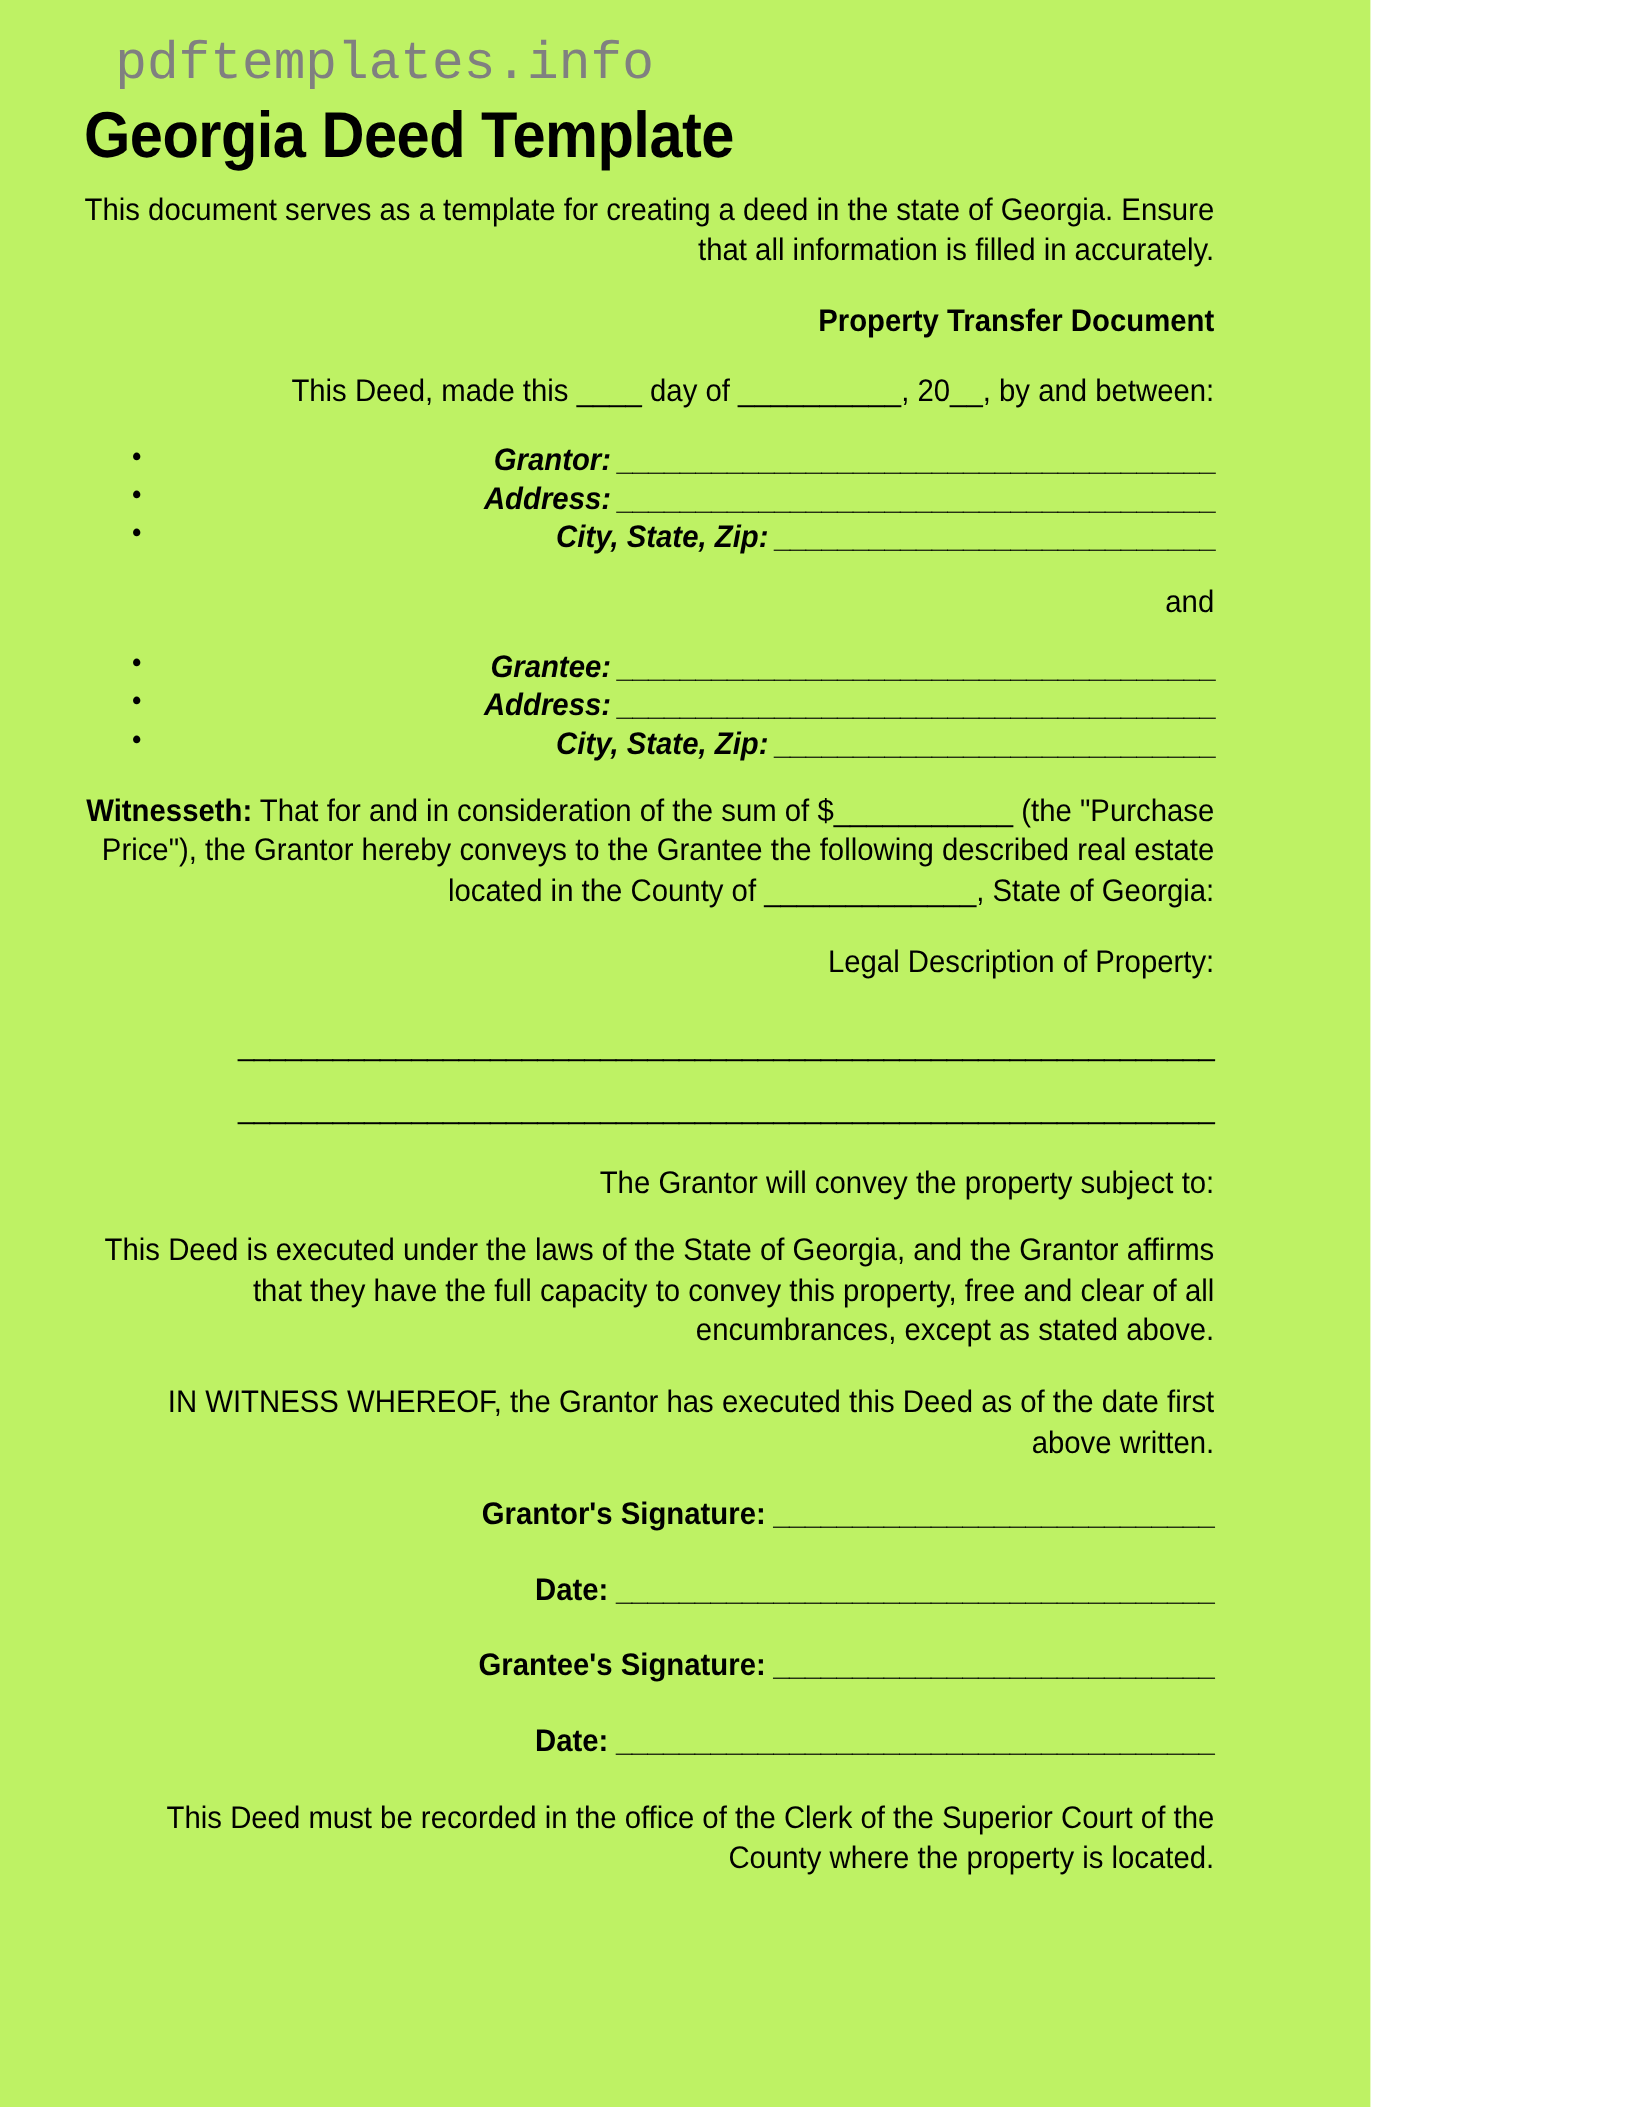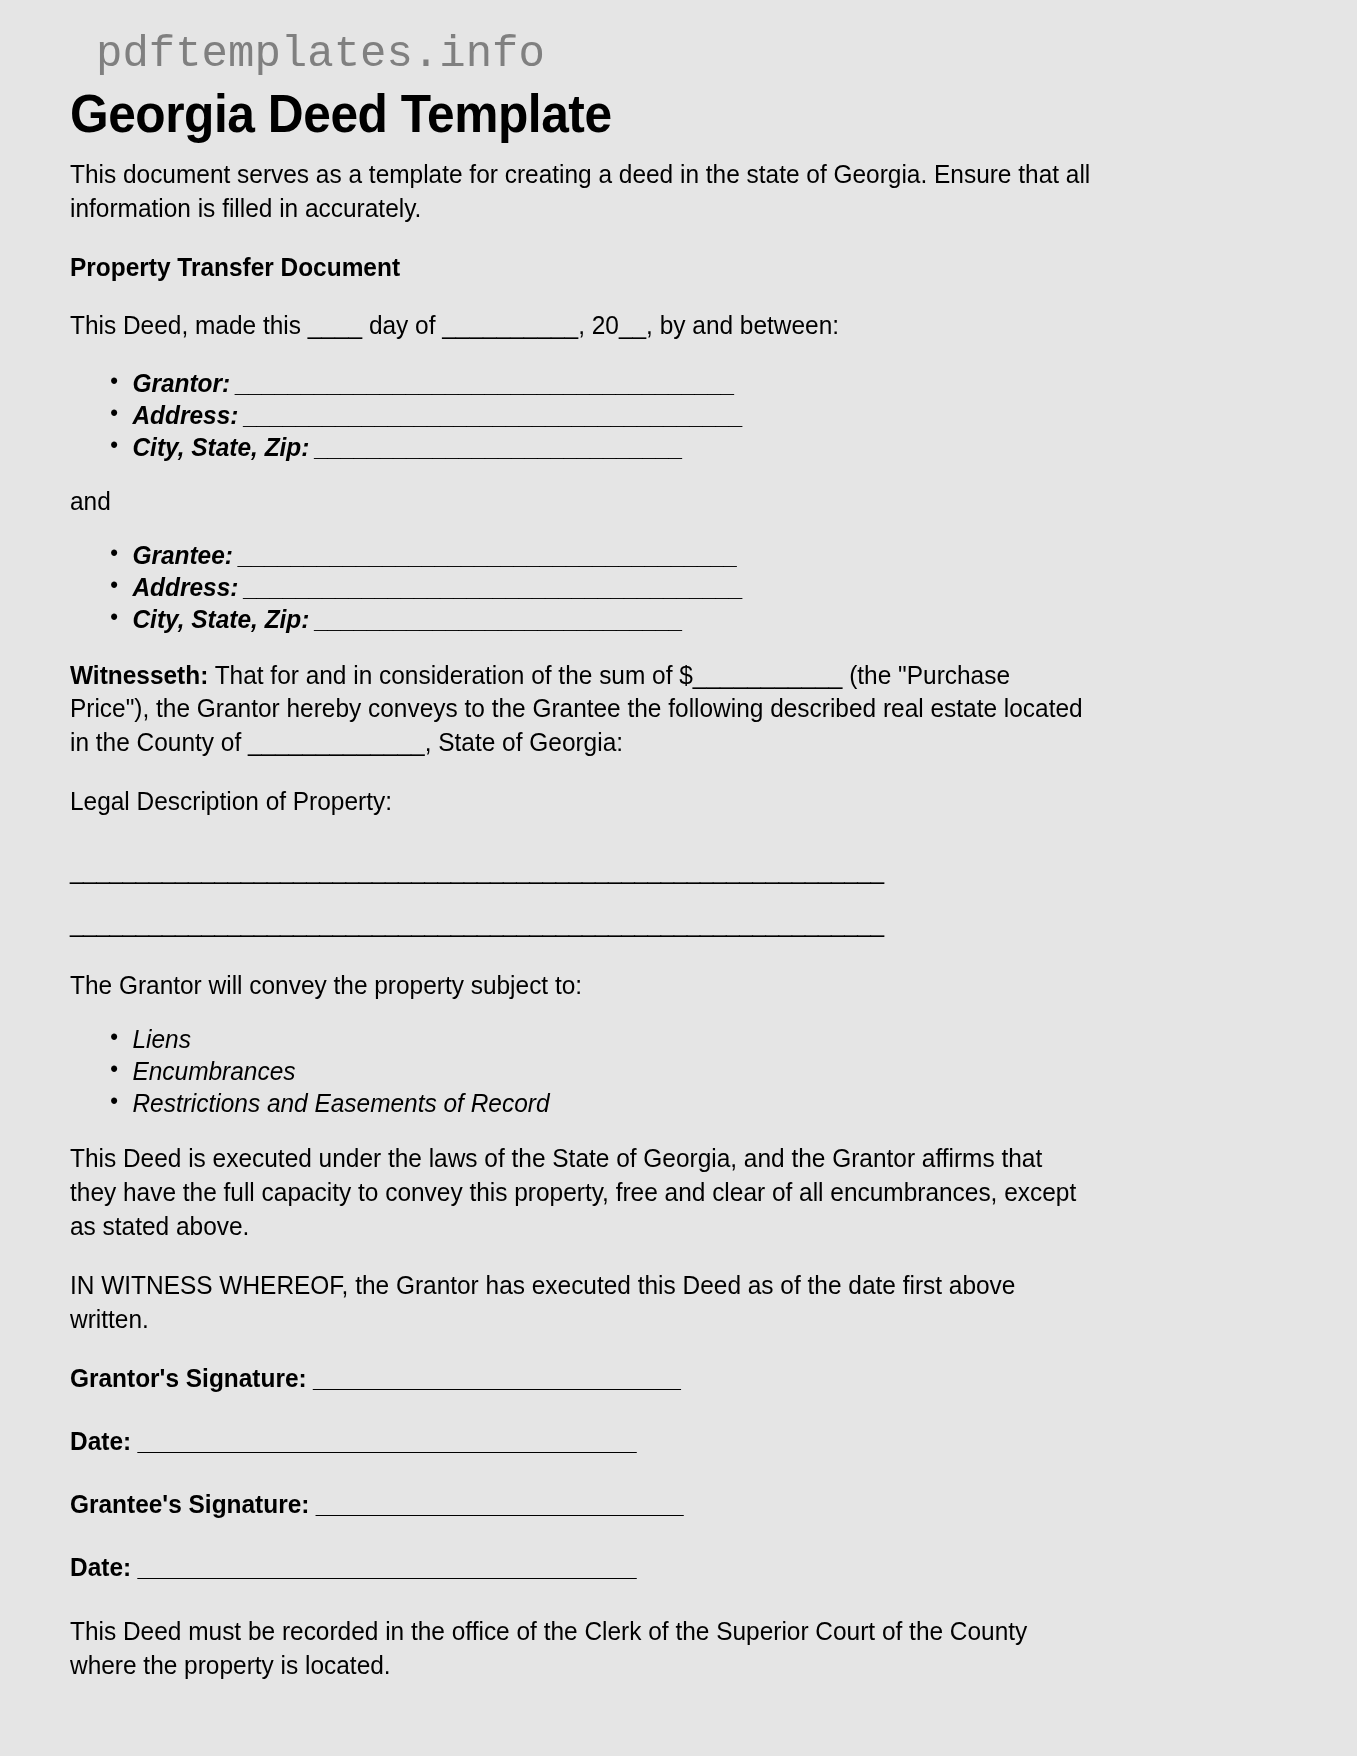--- a/index.html
+++ b/index.html
@@ -9,23 +9,23 @@
   }
   body {
     width: 1357px;
     height: 1756px;
     font-family: "Liberation Sans", sans-serif;
     color: #000000;
     overflow: hidden;
   }
   .page {
     position: relative;
-    width: 1357px;
+    width: 1142px;
     height: 1756px;
-    background: #e5e5e5;
+    background: #bef264;
     box-sizing: border-box;
     padding: 30px 70px 0 70px;
   }
   .watermark {
     font-family: "Liberation Mono", "DejaVu Sans Mono", monospace;
     font-size: 44px;
     color: #808080;
     letter-spacing: 0px;
     line-height: 1.1;
     margin: 0 0 0 26px;
@@ -38,20 +38,21 @@
     letter-spacing: -0.5px;
     margin: 4px 0 0 0;
     padding-left: 0px;
     transform: scaleX(0.92);
     transform-origin: left center;
     line-height: 1.15;
   }
   .body-wrap {
     padding-left: 0px;
     padding-top: 14px;
+    text-align: right;
   }
   p.para {
     font-size: 26px;
     line-height: 1.30;
     margin: 0 0 26px 0;
     max-width: 1090px;
     transform: scaleX(0.94);
     transform-origin: left top;
   }
   p.para.tight { margin-bottom: 22px; }
@@ -162,25 +163,20 @@
 
     <div class="spacer-sm"></div>
 
     <div class="rule-line">______________________________________________________________</div>
     <div class="rule-line">______________________________________________________________</div>
 
     <div class="spacer-sm"></div>
 
     <p class="para tight">The Grantor will convey the property subject to:</p>
 
-    <ul class="bullets plain">
-      <li>Liens</li>
-      <li>Encumbrances</li>
-      <li>Restrictions and Easements of Record</li>
-    </ul>
 
     <p class="para">This Deed is executed under the laws of the State of Georgia, and the Grantor affirms that they have the full capacity to convey this property, free and clear of all encumbrances, except as stated above.</p>
 
     <p class="para">IN WITNESS WHEREOF, the Grantor has executed this Deed as of the date first above written.</p>
 
     <div class="sig-line"><span>Grantor's Signature:</span><span class="blank"> ____________________________</span></div>
 
     <div class="sig-line"><span>Date:</span><span class="blank"> ______________________________________</span></div>
 
     <div class="sig-line"><span>Grantee's Signature:</span><span class="blank"> ____________________________</span></div>

